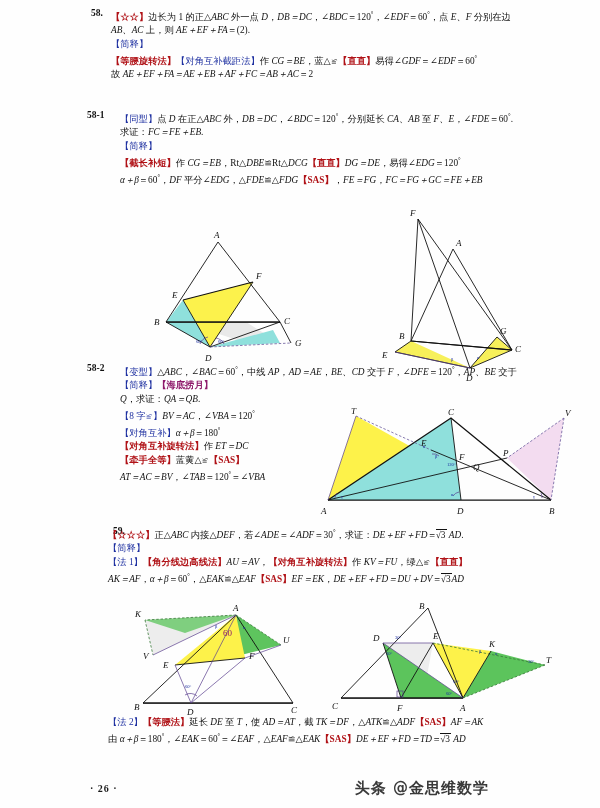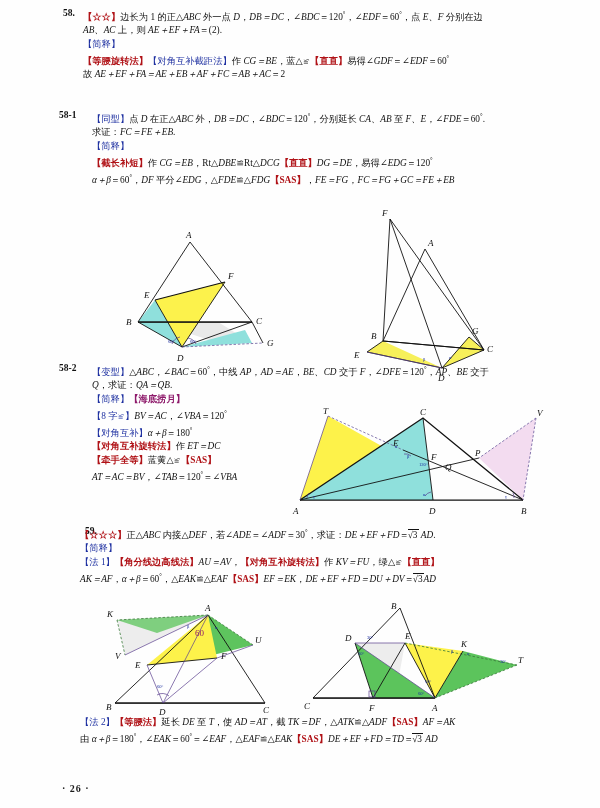--- a/index.html
+++ b/index.html
@@ -4,21 +4,21 @@
 <style>
   html,body{margin:0;padding:0;}
   body{
     width:600px;height:808px;
     background:#fefefe;
     font-family:"Liberation Serif","DejaVu Serif",serif;
     color:#1b1b1b;
     position:relative;
     overflow:hidden;
   }
-  .page{position:relative;width:479px;height:808px;}
+  .page{position:relative;width:479px;height:808px;margin-left:28px;}
 
   
   .block{position:absolute;}
   .qnum{
     position:absolute;
     font-weight:bold;
     font-size:9.5px;
     color:#111;
     font-family:"Liberation Serif",serif;
   }
@@ -153,24 +153,24 @@
       <text class="lbl" x="93" y="177">D</text>
       <text class="lbl" x="127" y="130">G</text>
     </svg>
   </div>
 
   <div class="qnum" style="left:59px;top:363px;">58-2</div>
   <div class="block" style="left:92px;top:362px;">
     <div class="line">
       <span class="blue">【变型】</span><span class="bk">△<i class="m">ABC</i>，∠<i class="m">BAC</i>＝60<span class="sup">°</span>，中线 <i class="m">AP</i>，<i class="m">AD＝AE</i>，<i class="m">BE</i>、<i class="m">CD</i> 交于 <i class="m">F</i>，∠<i class="m">DFE</i>＝120<span class="sup">°</span>，<i class="m">AP</i>、<i class="m">BE</i> 交于</span>
     </div>
+    <div class="line"><span class="blue">【简释】</span><span class="mag">【海底捞月】</span></div>
     <div class="line">
       <span class="bk"><i class="m">Q</i>，求证：<i class="m">QA＝QB</i>.</span>
     </div>
-    <div class="line"><span class="blue">【简释】</span><span class="mag">【海底捞月】</span></div>
     <div class="line"><span class="blue">【8 字≌】</span><span class="bk"><i class="m">BV＝AC</i>，∠<i class="m">VBA</i>＝120<span class="sup">°</span></span></div>
     <div class="line"><span class="blue">【对角互补】</span><span class="bk"><i class="m">α＋β</i>＝180<span class="sup">°</span></span></div>
     <div class="line"><span class="red">【对角互补旋转法】</span><span class="bk">作 <i class="m">ET＝DC</i></span></div>
     <div class="line"><span class="red">【牵手全等】</span><span class="bk">蓝黄△≌</span><span class="red">【SAS】</span></div>
     <div class="line"><span class="bk"><i class="m">AT＝AC＝BV</i>，∠<i class="m">TAB</i>＝120<span class="sup">°</span>＝∠<i class="m">VBA</i></span></div>
   </div>
 
   <div class="fig" style="left:283px;top:408px;">
     <svg width="285" height="112" viewBox="0 0 285 112">
 
@@ -327,14 +327,15 @@
   <div class="block" style="left:80px;top:716px;">
     <div class="line">
       <span class="blue">【法 2】</span><span class="red">【等腰法】</span><span class="bk">延长 <i class="m">DE</i> 至 <i class="m">T</i>，使 <i class="m">AD＝AT</i>，截 <i class="m">TK＝DF</i>，△<i class="m">ATK</i>≌△<i class="m">ADF</i></span><span class="red">【SAS】</span><span class="bk"><i class="m">AF＝AK</i></span>
     </div>
     <div class="line">
       <span class="bk">由 <i class="m">α＋β</i>＝180<span class="sup">°</span>，∠<i class="m">EAK</i>＝60<span class="sup">°</span>＝∠<i class="m">EAF</i>，△<i class="m">EAF</i>≌△<i class="m">EAK</i></span><span class="red">【SAS】</span><span class="bk"><i class="m">DE＋EF＋FD＝TD</i>＝<span class="rad">√3</span> <i class="m">AD</i></span>
     </div>
   </div>
 
   <div class="pageno">· 26 ·</div>
+  <div class="wm">头条 @金思维数学</div>
 
 </div>
 
 </body></html>

